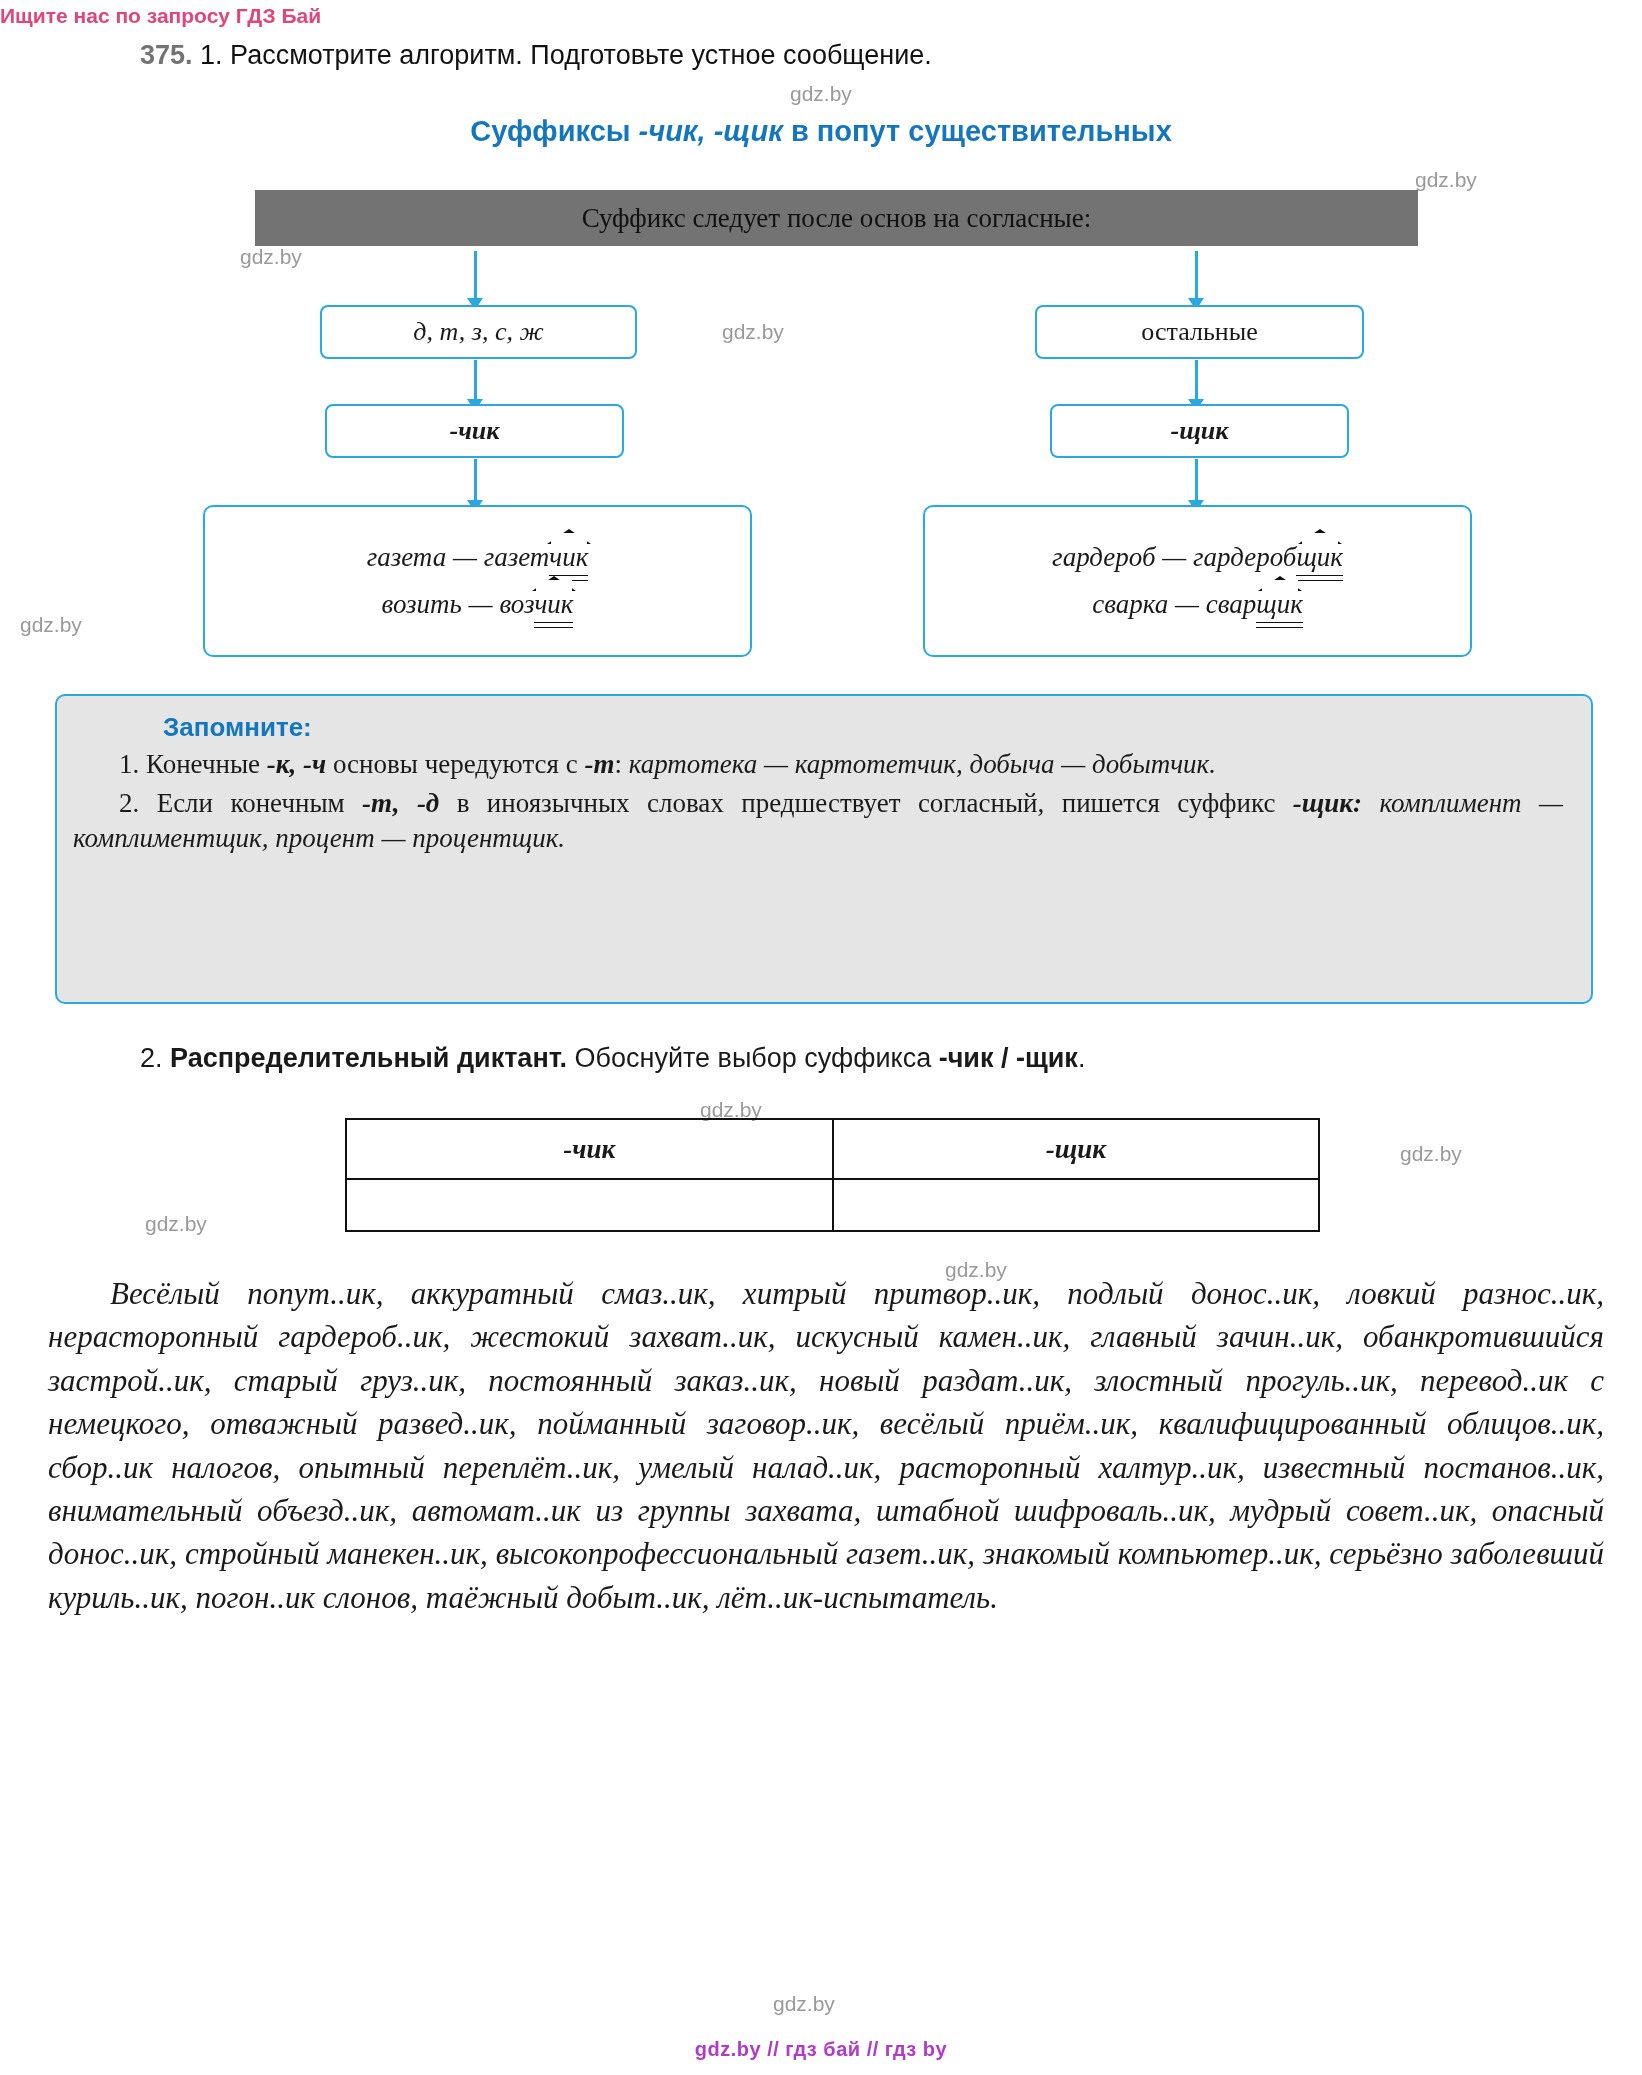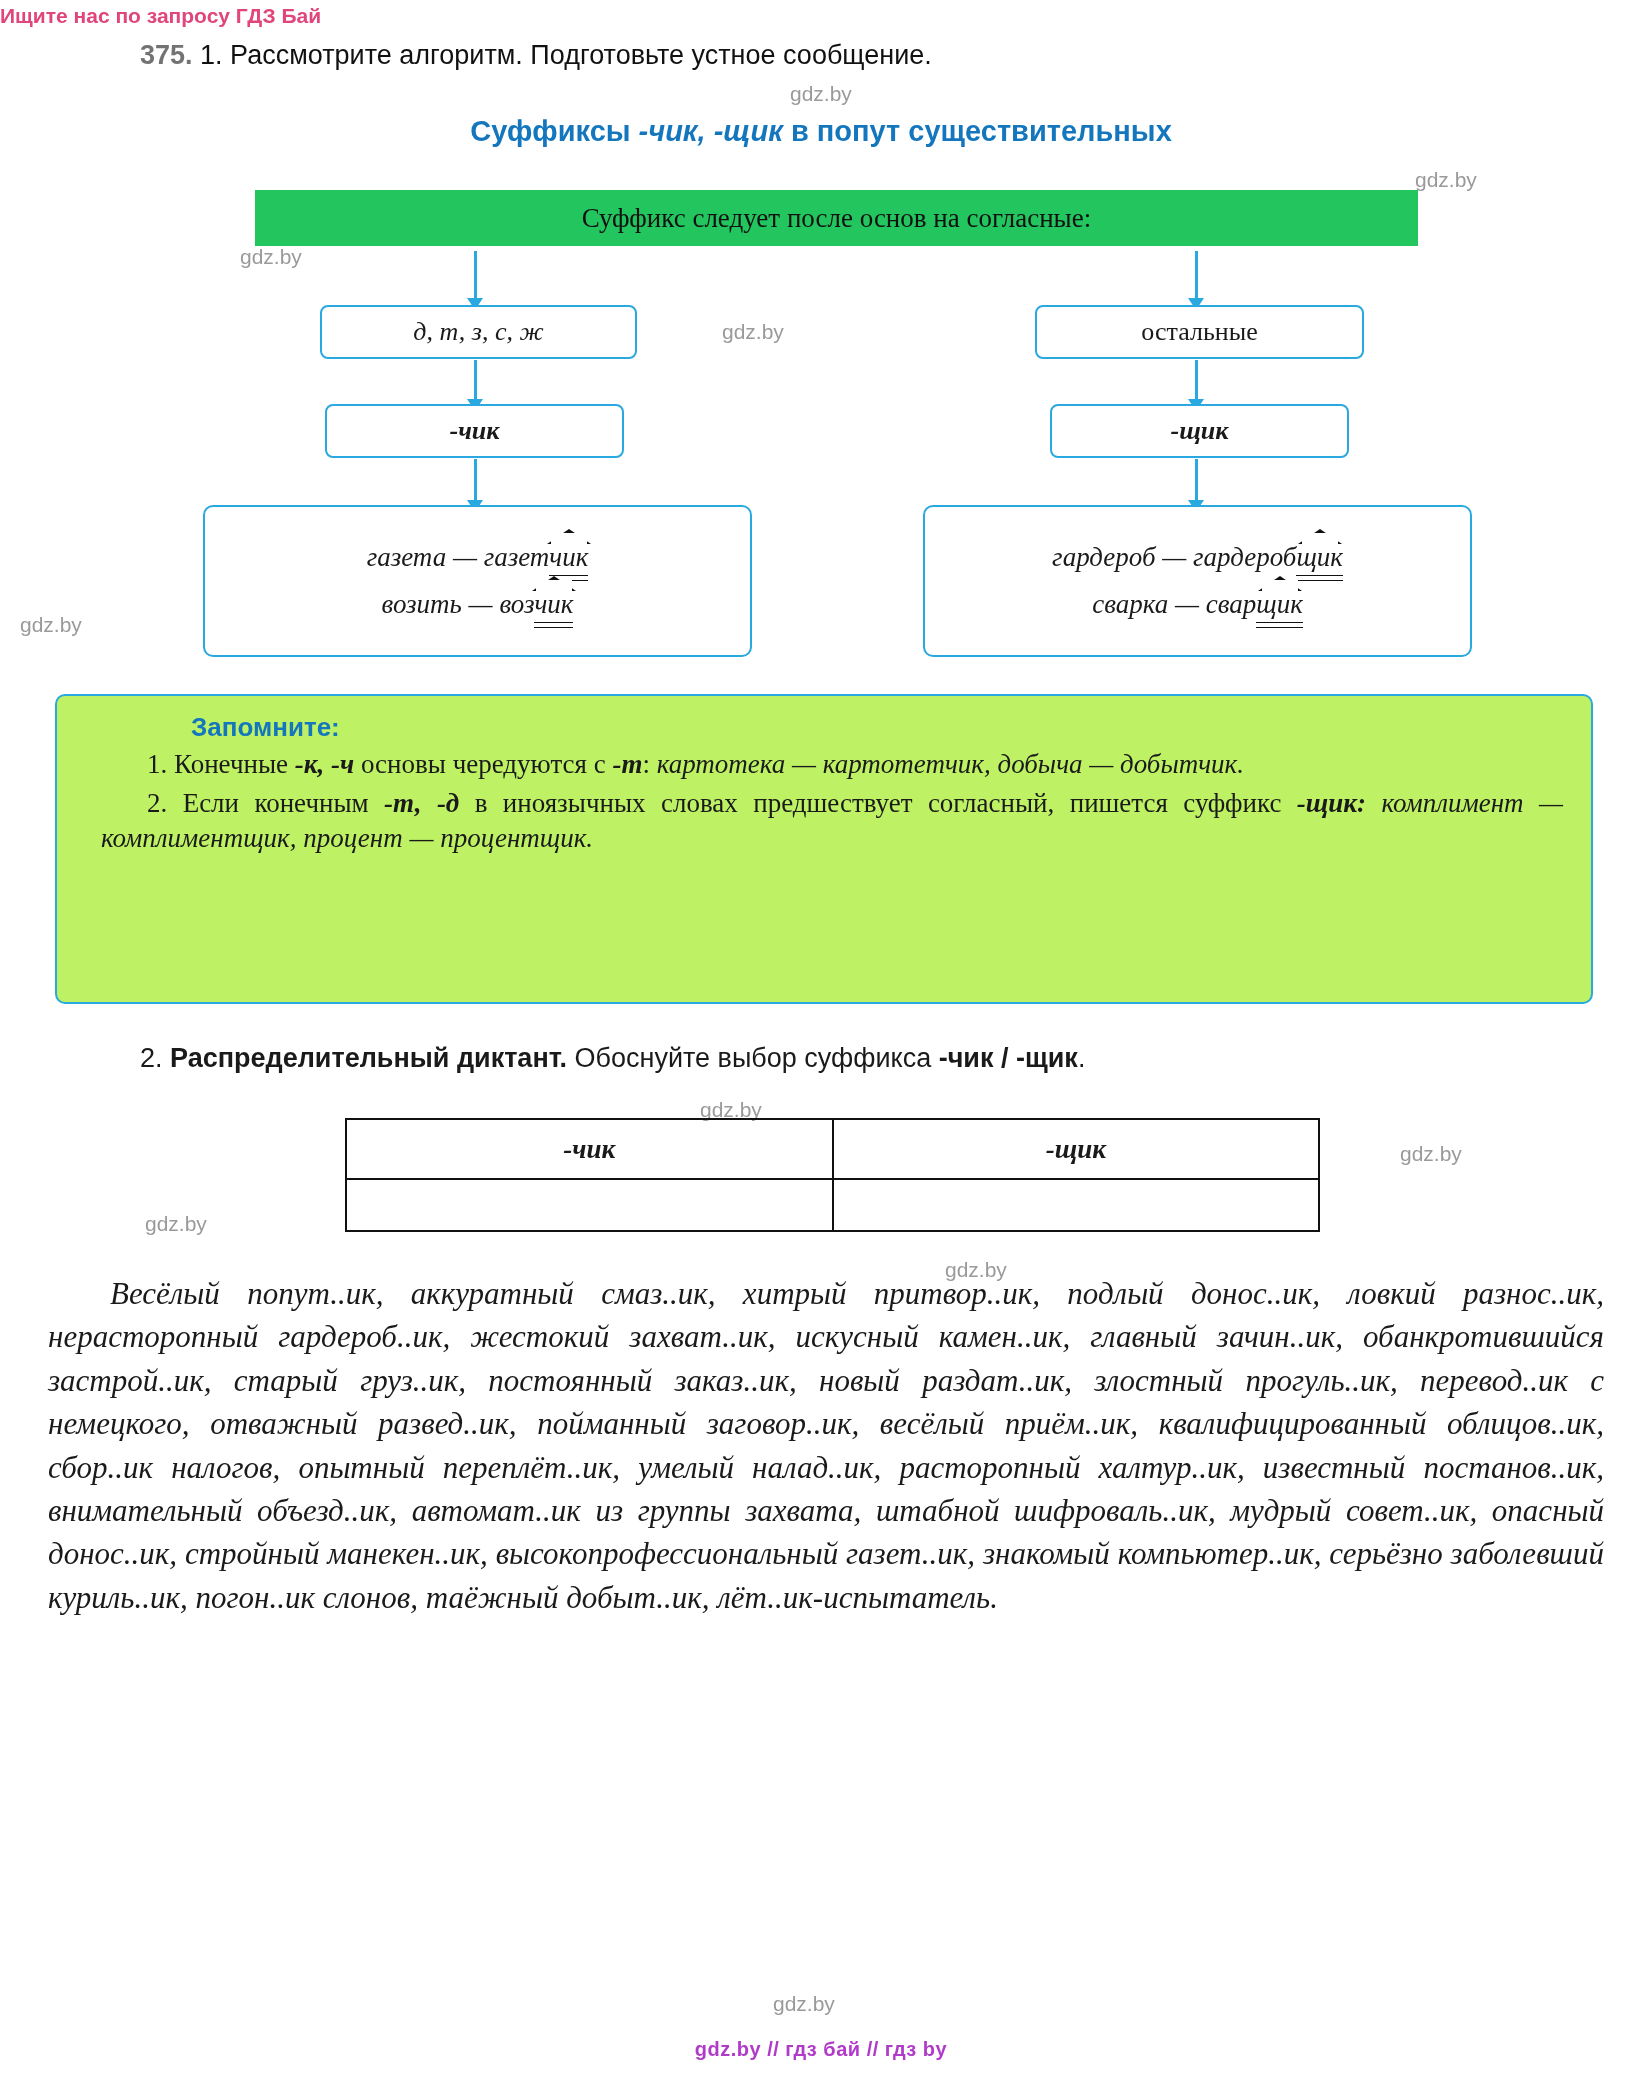--- a/index.html
+++ b/index.html
@@ -85,21 +85,21 @@
     font-style: italic;
   }
 
   
   .banner-box {
     position: absolute;
     top: 190px;
     left: 255px;
     width: 1163px;
     height: 56px;
-    background: #22c55e;
+    background: #737373;
     display: flex;
     align-items: center;
     justify-content: center;
     font-size: 27px;
     font-family: "Liberation Serif", serif;
     color: #111;
   }
   .arrow {
     position: absolute;
     width: 3px;
@@ -185,23 +185,23 @@
 
   
   .remember {
     position: absolute;
     top: 694px;
     left: 55px;
     width: 1538px;
     height: 310px;
     border: 2px solid #2aa8e0;
     border-radius: 10px;
-    background: #bef264;
+    background: #e5e5e5;
     box-sizing: border-box;
-    padding: 16px 28px 10px 44px;
+    padding: 16px 28px 10px 16px;
   }
   .remember h4 {
     margin: 0 0 4px 90px;
     font-family: "Liberation Sans", sans-serif;
     font-size: 26px;
     font-weight: 700;
     color: #1477bd;
   }
   .rem-p {
     margin: 4px 0;

